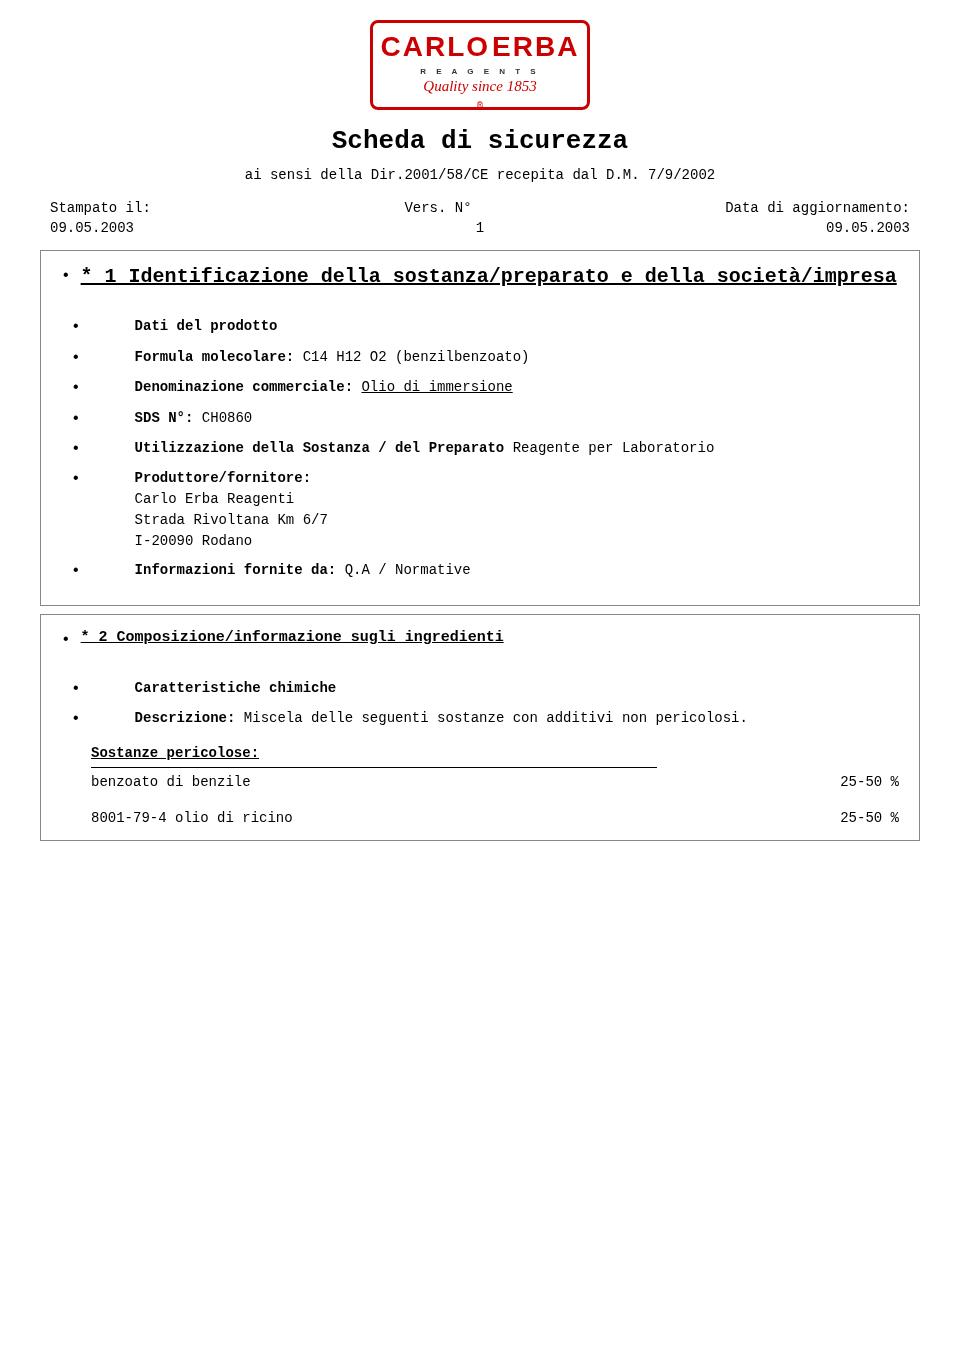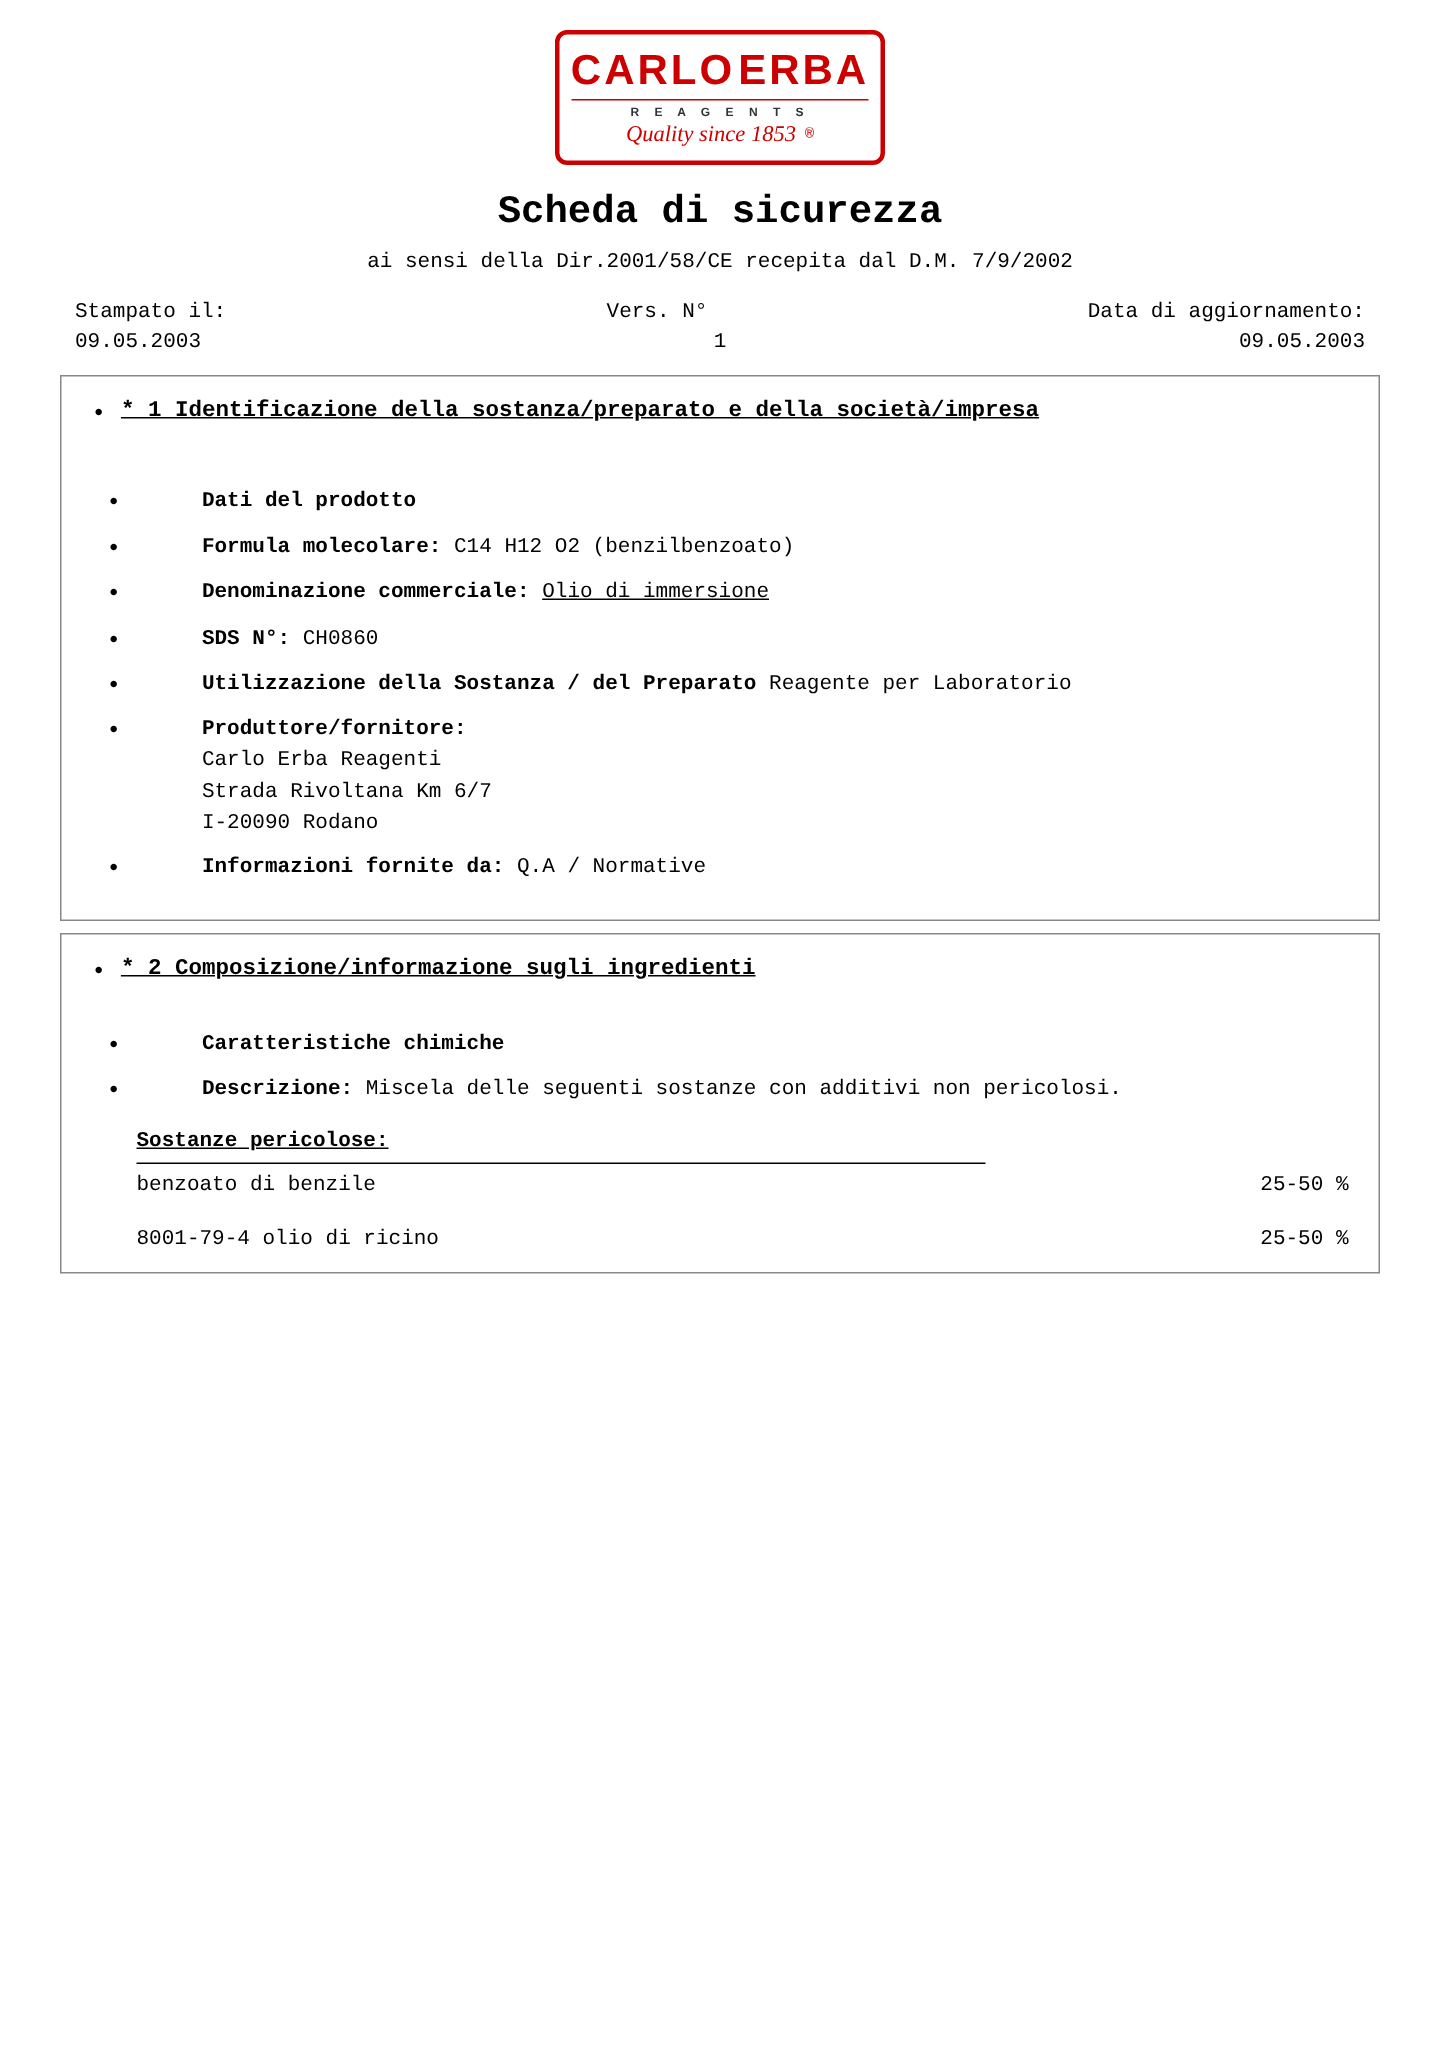--- a/index.html
+++ b/index.html
@@ -26,21 +26,21 @@
     }
 
     .logo-container {
       width: 220px;
       height: 90px;
       border: 3px solid #cc0000;
       border-radius: 8px;
       display: flex;
       flex-direction: column;
       align-items: center;
-      justify-content: space-between;
+      justify-content: flex-start;
       padding: 8px;
       margin-bottom: 16px;
       position: relative;
       background: white;
     }
 
     .page-title {
       font-family: 'Courier New', Courier, monospace;
       font-size: 26px;
       font-weight: bold;
@@ -56,23 +56,23 @@
     }
 
     .section-box {
       border: 1px solid #888;
       padding: 14px 20px;
       margin-bottom: 8px;
     }
 
     .section-header {
       font-weight: bold;
-      font-size: 15px;
-      text-decoration: underline;
-      margin-bottom: 28px;
+      font-size: 20px;
+      text-decoration: underline;
+      margin-bottom: 14px;
     }
 
     .bullet-item {
       display: flex;
       align-items: flex-start;
       margin-bottom: 8px;
       padding-left: 10px;
     }
 
     .bullet {
@@ -132,20 +132,21 @@
       width: 100%;
       height: 1px;
       background: #cc0000;
       margin: 2px 0;
     }
 
     .logo-bottom-row {
       display: flex;
       align-items: center;
       gap: 6px;
+      flex-direction: column;
     }
 
   </style>
 </head>
 <body>
 
 <div class="header-section">
   <div class="logo-container">
     <div class="logo-row">
       <span style="font-family: Arial Black, sans-serif; font-size: 28px; font-weight: 900; color: #cc0000; letter-spacing: 2px;">CARLO</span>

